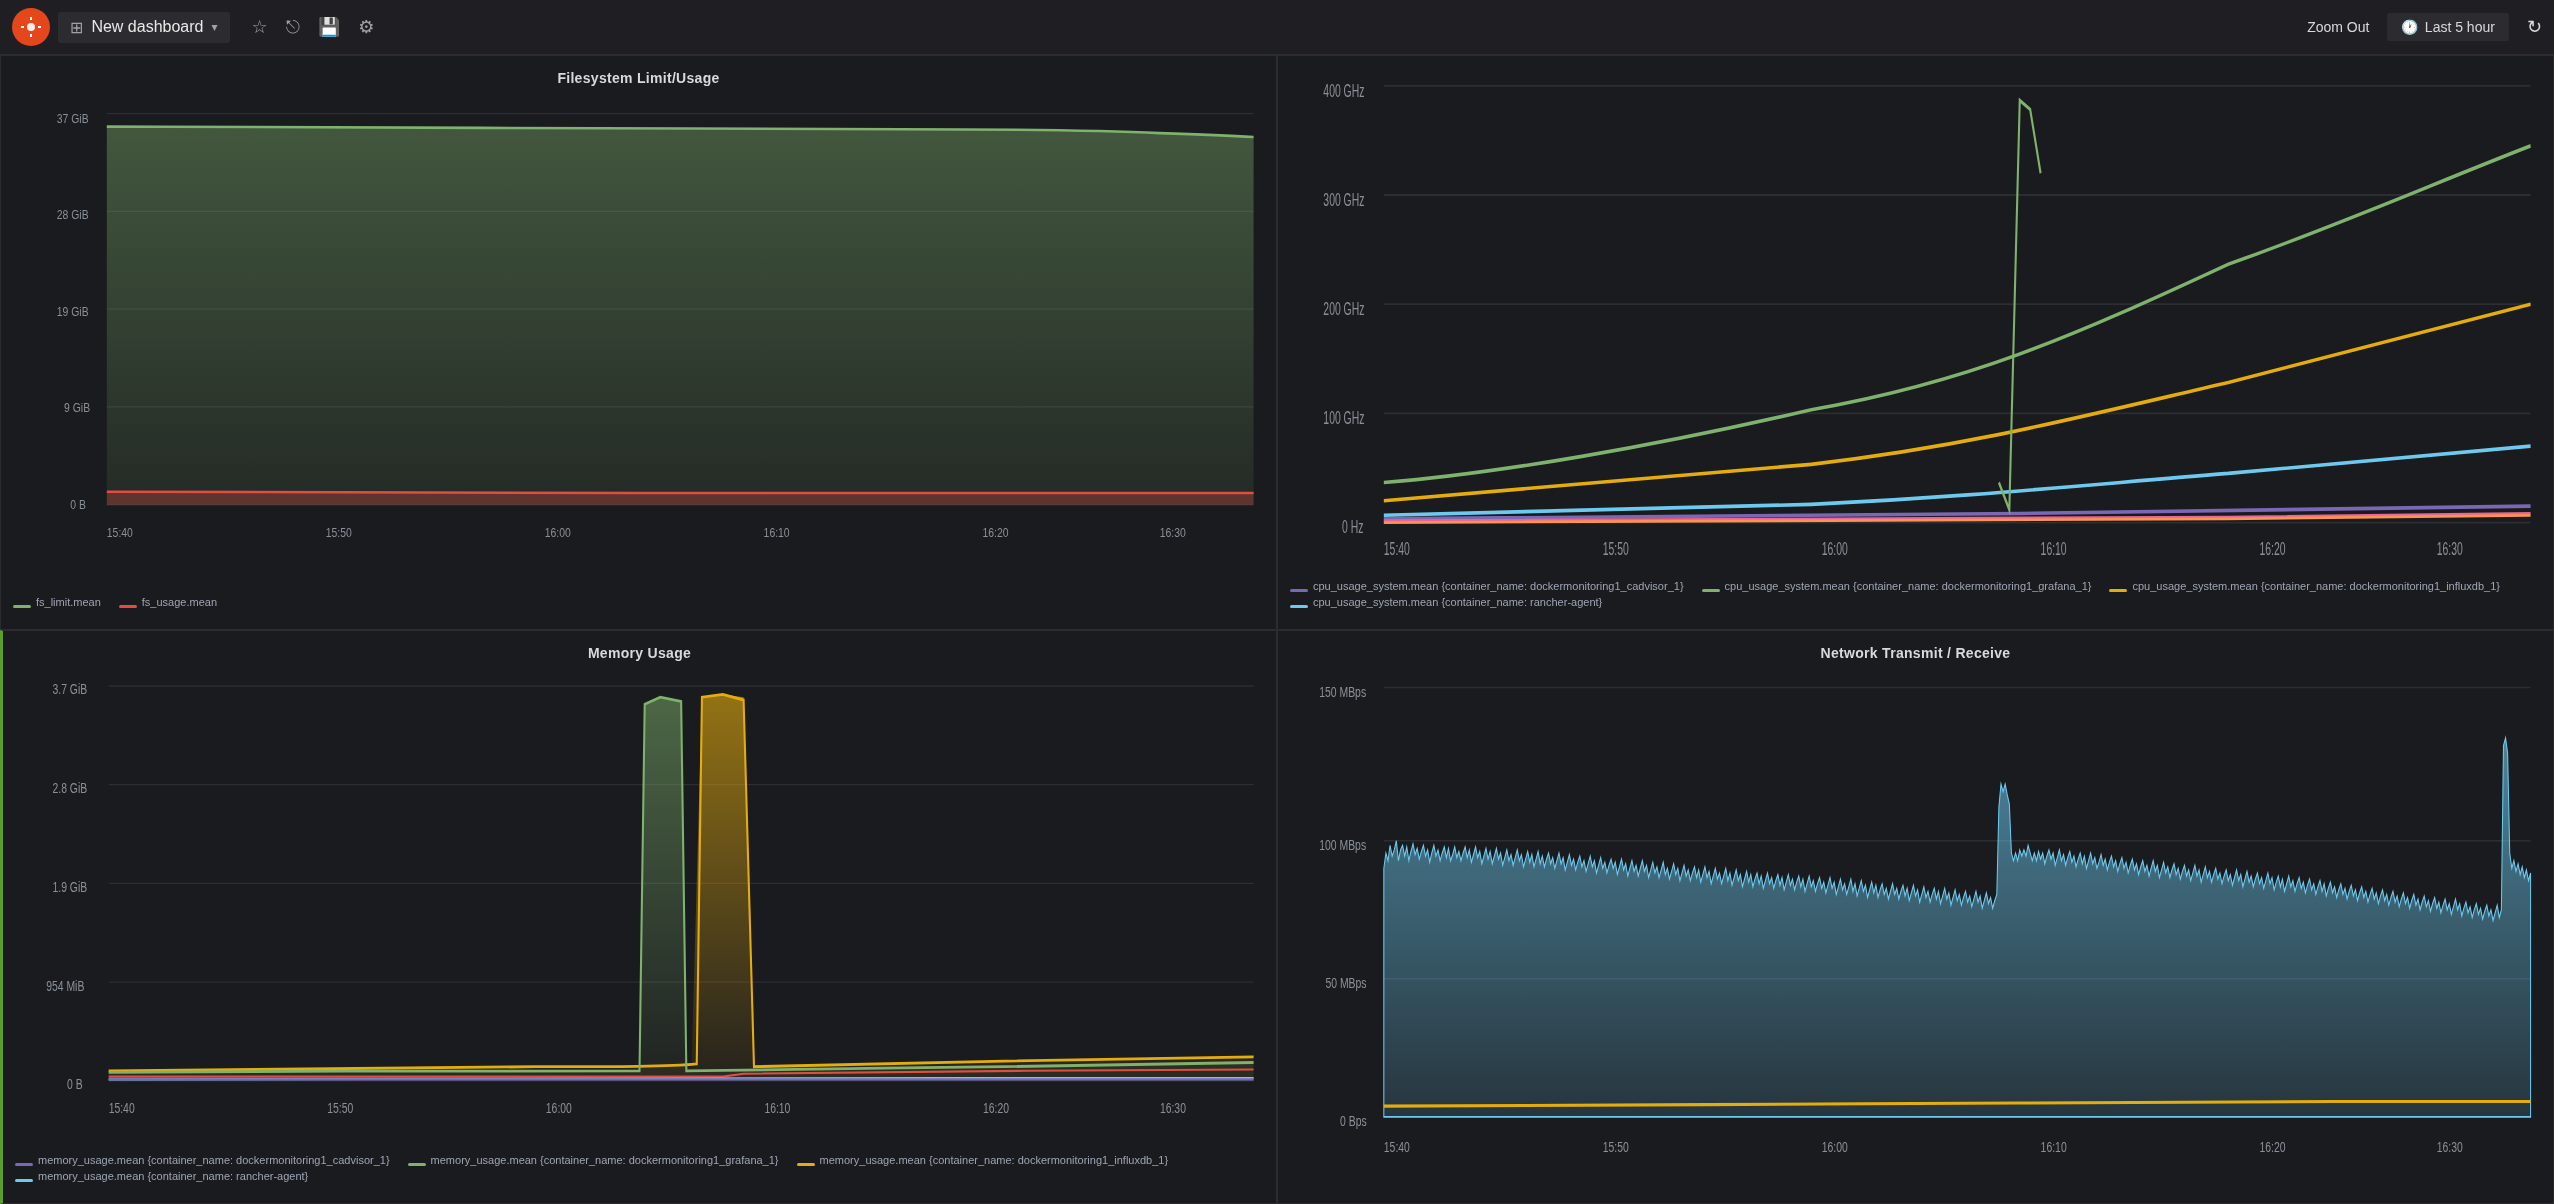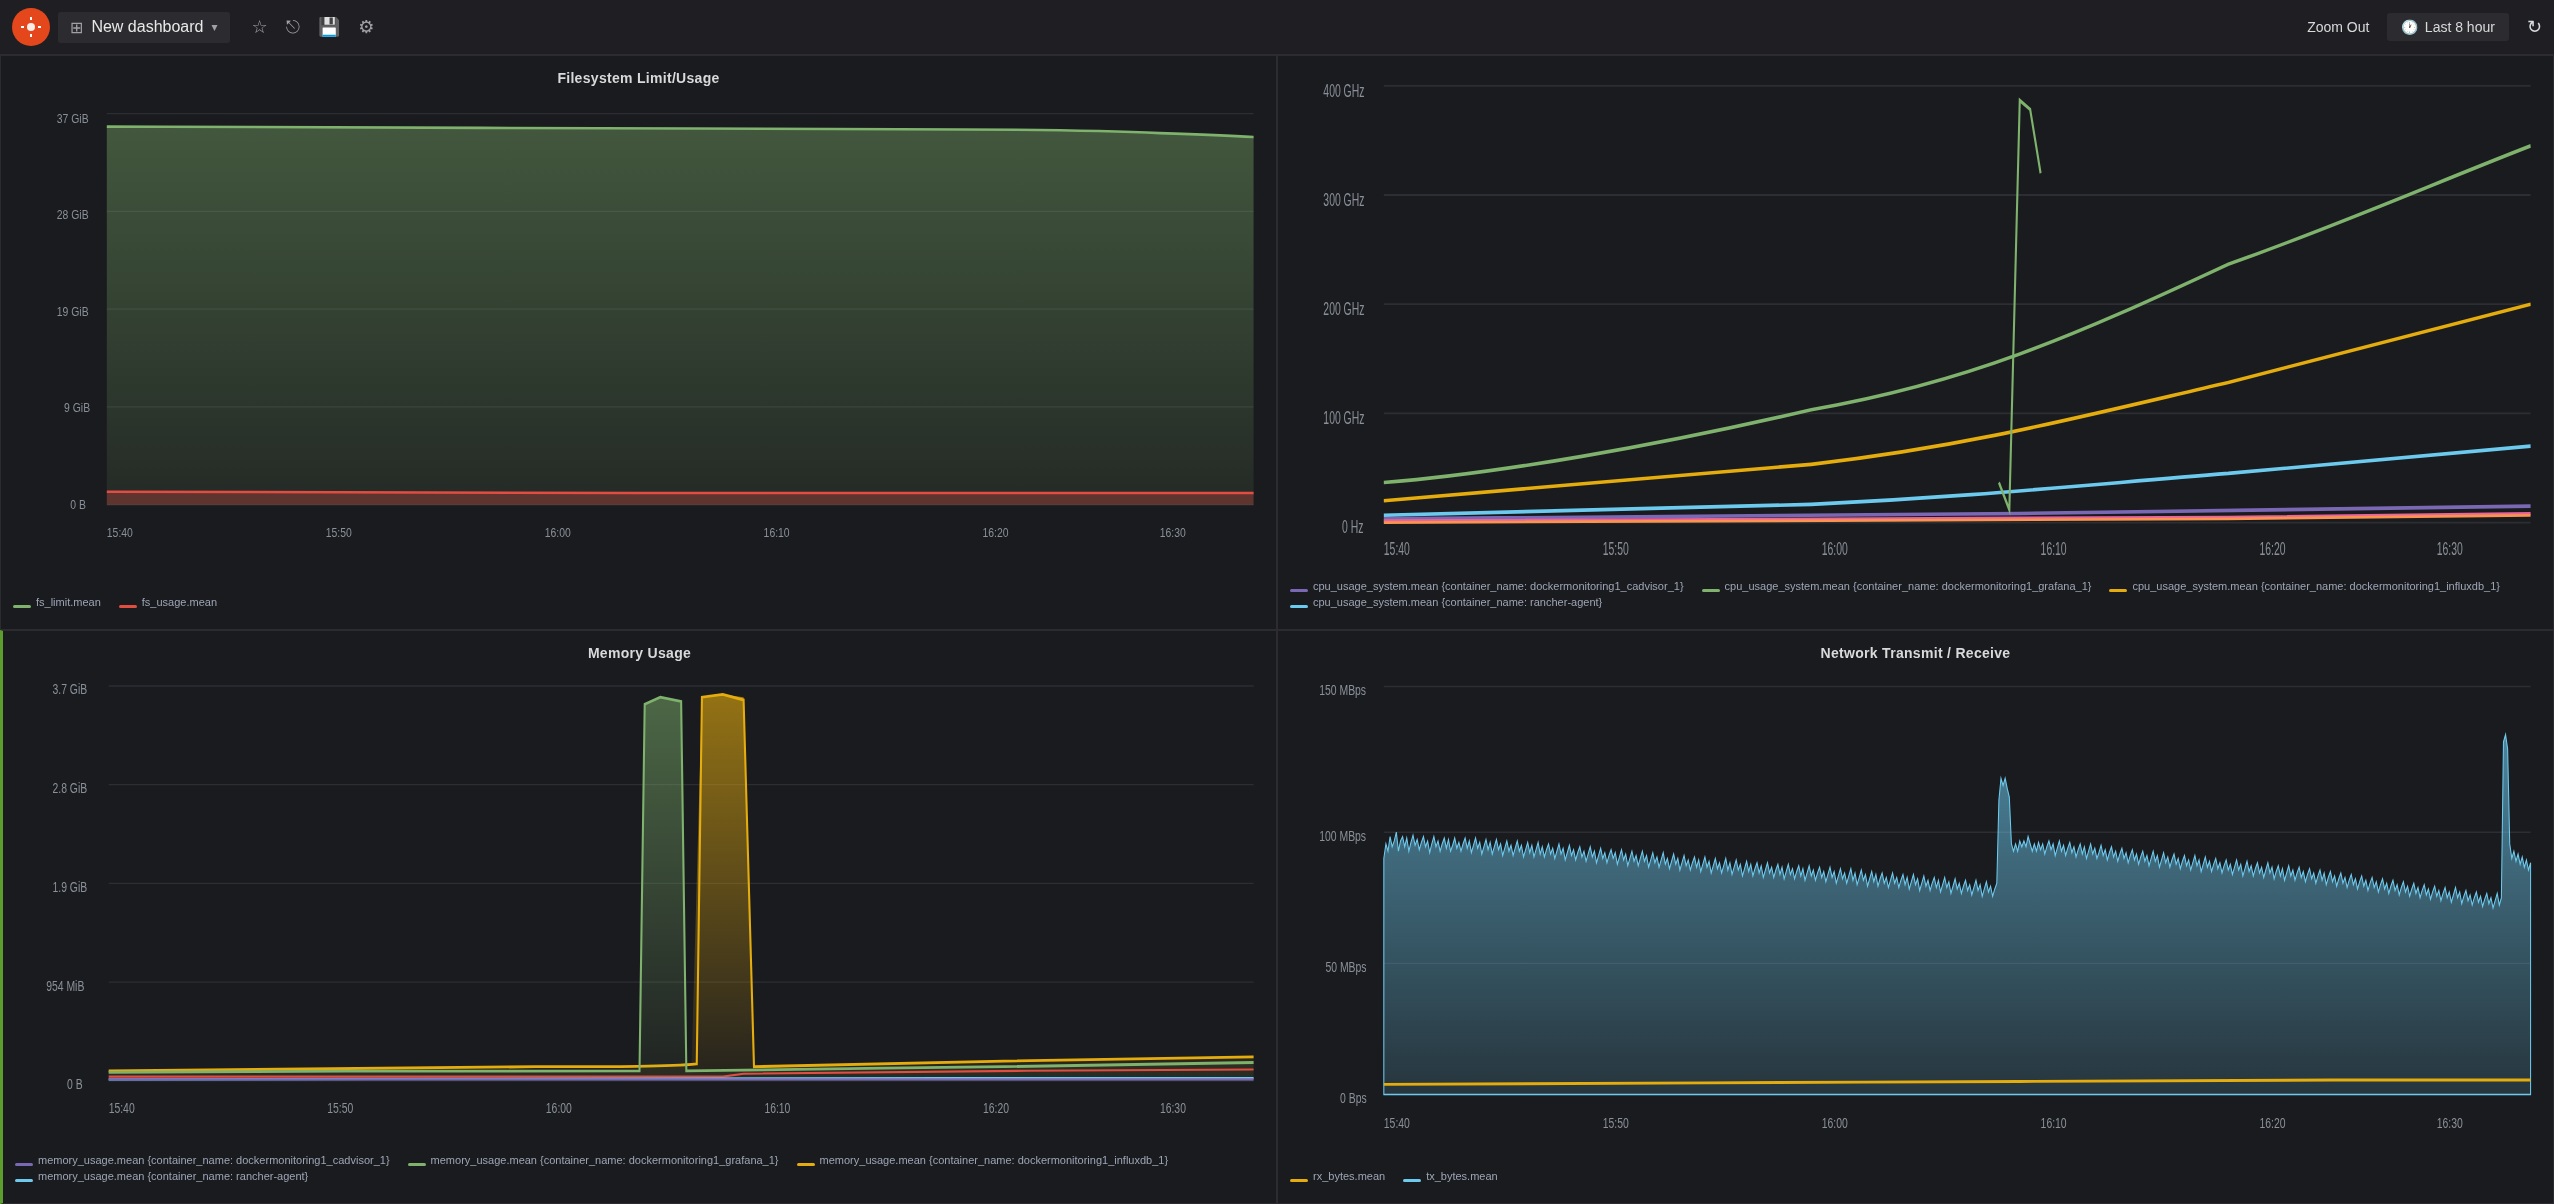--- a/index.html
+++ b/index.html
@@ -189,21 +189,21 @@
   <div class="nav-icons">
     <span>☆</span>
     <span>⎋</span>
     <span>💾</span>
     <span>⚙</span>
   </div>
   <div class="nav-right">
     <span class="zoom-out-btn">Zoom Out</span>
     <div class="time-range">
       <span>🕐</span>
-      <span>Last 8 hour</span>
+      <span>Last 5 hour</span>
     </div>
     <span class="refresh-icon">↻</span>
   </div>
 </div>
 
 <div class="dashboard-grid">
 
   <div class="panel">
     <div class="panel-title">Filesystem Limit/Usage</div>
     <div class="panel-chart-area">
@@ -466,25 +466,15 @@
         <path d="M90,285 C200,284 300,285 400,284 C500,283 600,284 700,283 C800,283 900,283 1000,282 C1100,282 1150,282 1190,282" fill="none" stroke="#e5ac0e" stroke-width="2"></path>
 
         <text x="90" y="315" class="x-axis-label" fill="#8a9099" font-size="11">15:40</text>
         <text x="300" y="315" class="x-axis-label" fill="#8a9099" font-size="11">15:50</text>
         <text x="510" y="315" class="x-axis-label" fill="#8a9099" font-size="11">16:00</text>
         <text x="720" y="315" class="x-axis-label" fill="#8a9099" font-size="11">16:10</text>
         <text x="930" y="315" class="x-axis-label" fill="#8a9099" font-size="11">16:20</text>
         <text x="1100" y="315" class="x-axis-label" fill="#8a9099" font-size="11">16:30</text>
       </svg>
     </div>
-    <div class="panel-legend">
-      <div class="legend-item">
-        <div class="legend-color" style="background:#e5ac0e;"></div>
-        <span>rx_bytes.mean</span>
-      </div>
-      <div class="legend-item">
-        <div class="legend-color" style="background:#6dcaef;"></div>
-        <span>tx_bytes.mean</span>
-      </div>
-    </div>
   </div>
 
 </div>
 
 </body></html>

